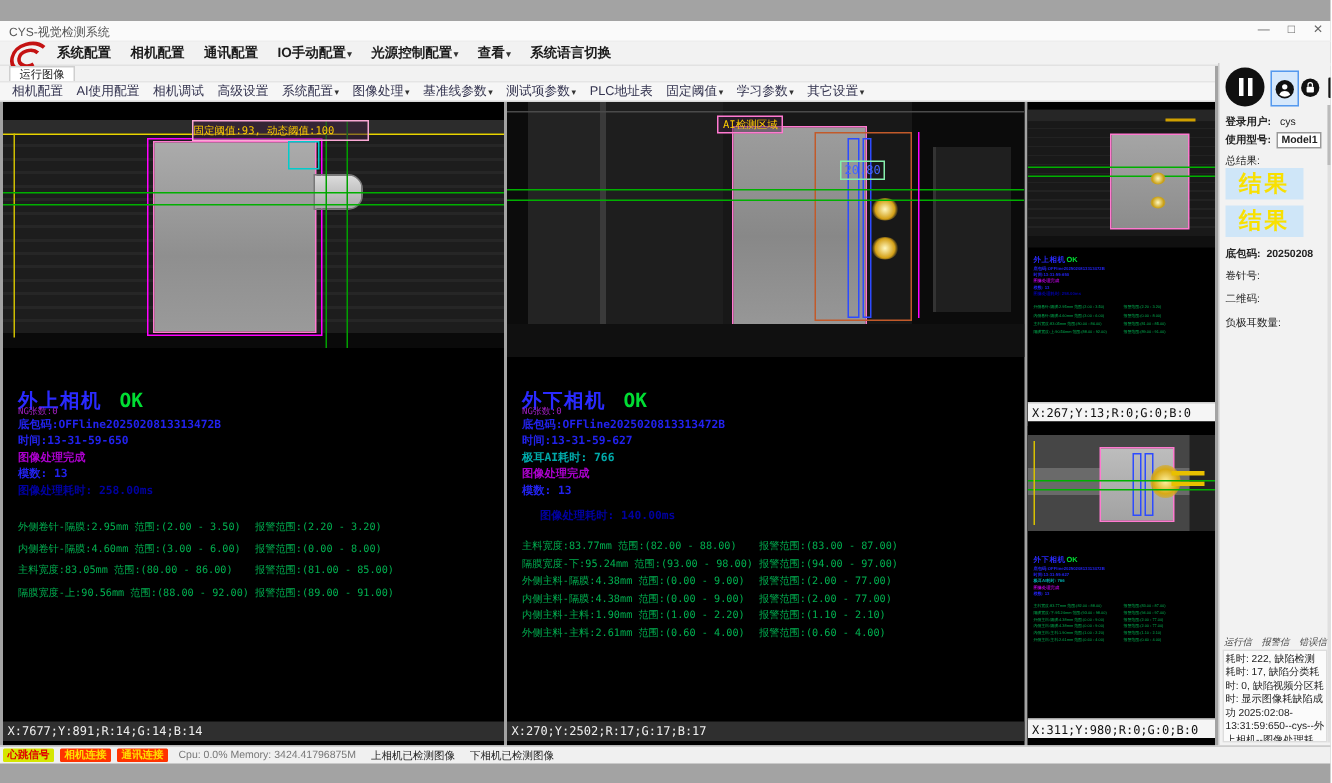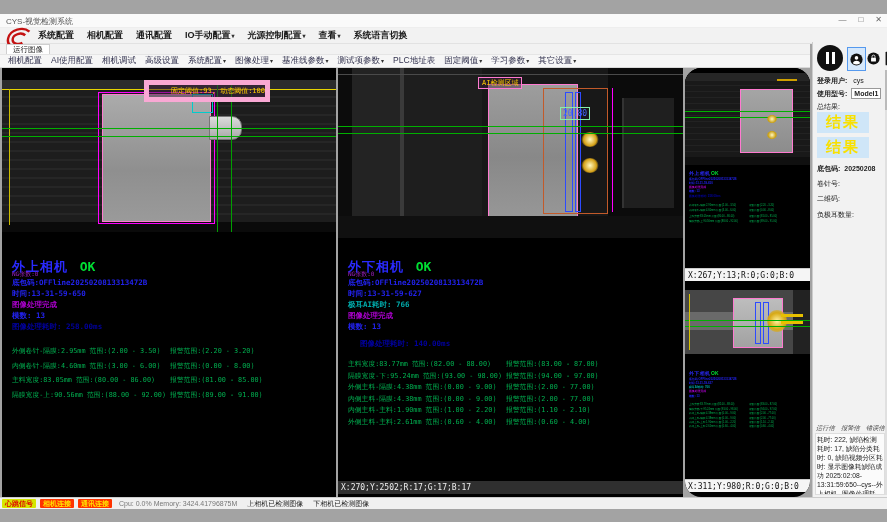--- a/index.html
+++ b/index.html
@@ -17,42 +17,42 @@
   .logo{position:absolute;left:5px;top:27px;width:28px;height:24px;}
   .tabrow{position:absolute;left:0;top:44px;width:810px;height:10px;background:#f2f2f2;}
   .tab{position:absolute;left:6px;top:0;height:10px;padding:0 6px;background:#fff;border:1px solid #cfcfcf;border-bottom:none;
        font-size:7.5px;color:#222;line-height:10px;}
   .toolbar{position:absolute;left:0;top:54px;width:810px;height:14px;background:#f6f6f6;border-top:1px solid #e5e5e5;border-bottom:1px solid #d8d8d8;
            display:flex;align-items:center;gap:9px;padding-left:8px;font-size:8.5px;color:#33334f;box-sizing:border-box;}
   .tool-item{white-space:nowrap;}
   
   .view-left{position:absolute;left:2px;top:68px;width:334px;height:429px;background:#000;overflow:hidden;}
   .view-mid{position:absolute;left:338px;top:68px;width:345px;height:429px;background:#000;overflow:hidden;}
-  .small-col{position:absolute;left:685px;top:68px;width:125px;height:429px;background:#000;overflow:hidden;border-radius:16px;}
+  .small-col{position:absolute;left:685px;top:68px;width:125px;height:429px;background:#000;overflow:hidden;}
   .right-panel{position:absolute;left:812px;top:42px;width:76px;height:455px;background:#f2f2f2;border-left:1px solid #ccc;box-sizing:border-box;}
   
   .img-left{position:absolute;left:0;top:12px;width:334px;height:152px;background:#151515;overflow:hidden;}
   .il-topstrip{position:absolute;left:0;top:0;width:334px;height:9px;background:#2c2c2c;}
   .il-body{position:absolute;left:0;top:10px;width:334px;height:132px;
            background:repeating-linear-gradient(0deg,#1d1d1d 0 7px,#262626 7px 9px);}
   .il-botstrip{position:absolute;left:0;top:142px;width:334px;height:10px;background:#0a0a0a;}
   .yline-h{position:absolute;left:0;top:9px;width:334px;height:1px;background:#e8d400;}
   .yline-v{position:absolute;left:7px;top:9px;width:1px;height:136px;background:#cdbd00;}
   .il-outerbox{position:absolute;left:96px;top:12px;width:115px;height:130px;border:1px solid #ff00ff;}
   .il-cell{position:absolute;left:100px;top:14px;width:107px;height:126px;border:1px solid #ff7ad0;
            background:linear-gradient(180deg,#ababab,#8f8f8f 60%,#9a9a9a);}
   .il-cyanbox{position:absolute;left:190px;top:14px;width:19px;height:17px;border:1px solid #00cccc;}
   .il-roller{position:absolute;left:207px;top:36px;width:31px;height:22px;background:linear-gradient(180deg,#dcdcdc,#a8a8a8);
              border:1px solid #777;border-radius:0 10px 10px 0;}
   .gline-h1{position:absolute;left:0;top:48px;width:334px;height:1px;background:#00b000;}
   .gline-h2{position:absolute;left:0;top:56px;width:334px;height:1px;background:#00b000;}
   .gline-v1{position:absolute;left:215px;top:0;width:1px;height:152px;background:#00a000;}
   .gline-v2{position:absolute;left:229px;top:0;width:1px;height:152px;background:#00a000;}
-  .thresh-label{position:absolute;left:126px;top:0;width:116px;height:12px;border:5px solid #f9a8d4;background:rgba(60,30,60,.5);
-                color:#ffcc00;font-size:7px;line-height:12px;text-align:right;white-space:nowrap;font-family:"DejaVu Sans Mono",monospace;margin-left:16px;}
+  .thresh-label{position:absolute;left:126px;top:0;width:116px;height:12px;border:1px solid #f9a8d4;background:rgba(60,30,60,.5);
+                color:#ffcc00;font-size:7px;line-height:12px;text-align:left;white-space:nowrap;font-family:"DejaVu Sans Mono",monospace;}
   
   .img-mid{position:absolute;left:0;top:0;width:345px;height:170px;background:#181818;overflow:hidden;}
   .im-b1{position:absolute;left:0;top:0;width:14px;height:170px;background:#0c0c0c;}
   .im-b2{position:absolute;left:14px;top:0;width:48px;height:170px;background:#232323;}
   .im-b3{position:absolute;left:62px;top:0;width:4px;height:170px;background:#3a3a3a;}
   .im-b4{position:absolute;left:66px;top:0;width:78px;height:170px;background:#1e1e1e;}
   .im-topline{position:absolute;left:0;top:6px;width:345px;height:1px;background:#4a4a4a;}
   .im-right{position:absolute;left:270px;top:0;width:75px;height:170px;background:#0b0b0b;}
   .im-rightshape{position:absolute;left:284px;top:30px;width:50px;height:110px;background:#1f1f1f;border-left:2px solid #333;}
   .im-cell{position:absolute;left:150px;top:16px;width:88px;height:132px;border:1px solid #ff7ad0;
@@ -238,20 +238,21 @@
         <div class="mrow">
             <span class="ml">主料宽度:83.05mm 范围:(80.00 - 86.00)</span>
             <span class="mr">报警范围:(81.00 - 85.00)</span>
           </div>
         <div class="mrow">
             <span class="ml">隔膜宽度-上:90.56mm 范围:(88.00 - 92.00)</span>
             <span class="mr">报警范围:(89.00 - 91.00)</span>
           </div>
       </div>
     </div>
+    <div class="coordbar dark">X:7677;Y:891;R:14;G:14;B:14</div>
   </div>
 
   <div class="view-mid">
     <div class="img-mid">
       <div class="im-b1"></div>
       <div class="im-b2"></div>
       <div class="im-b3"></div>
       <div class="im-b4"></div>
       <div class="im-right"></div>
       <div class="im-rightshape"></div>

